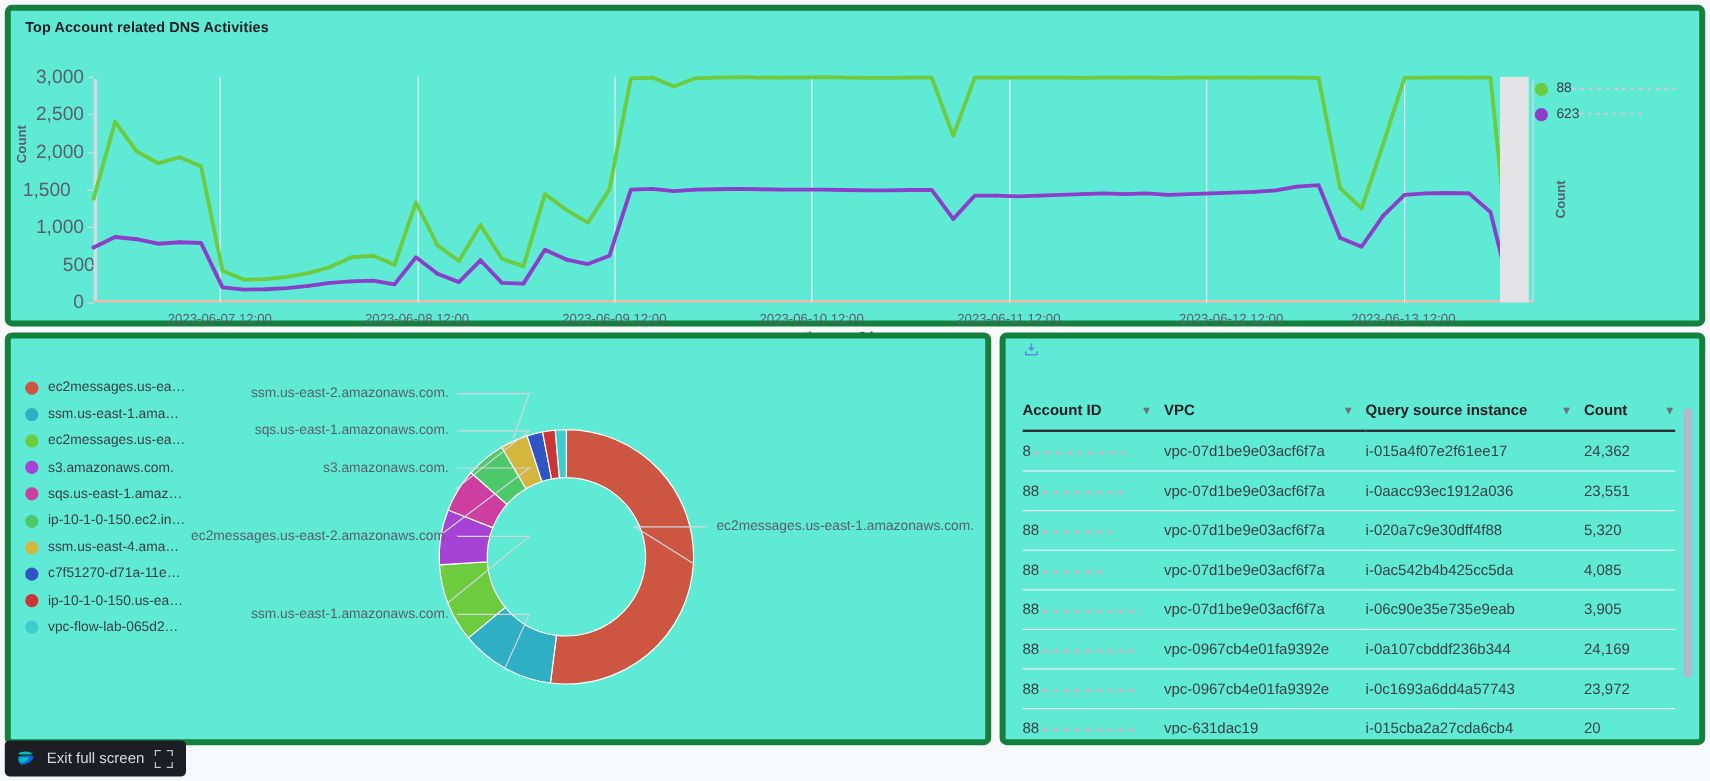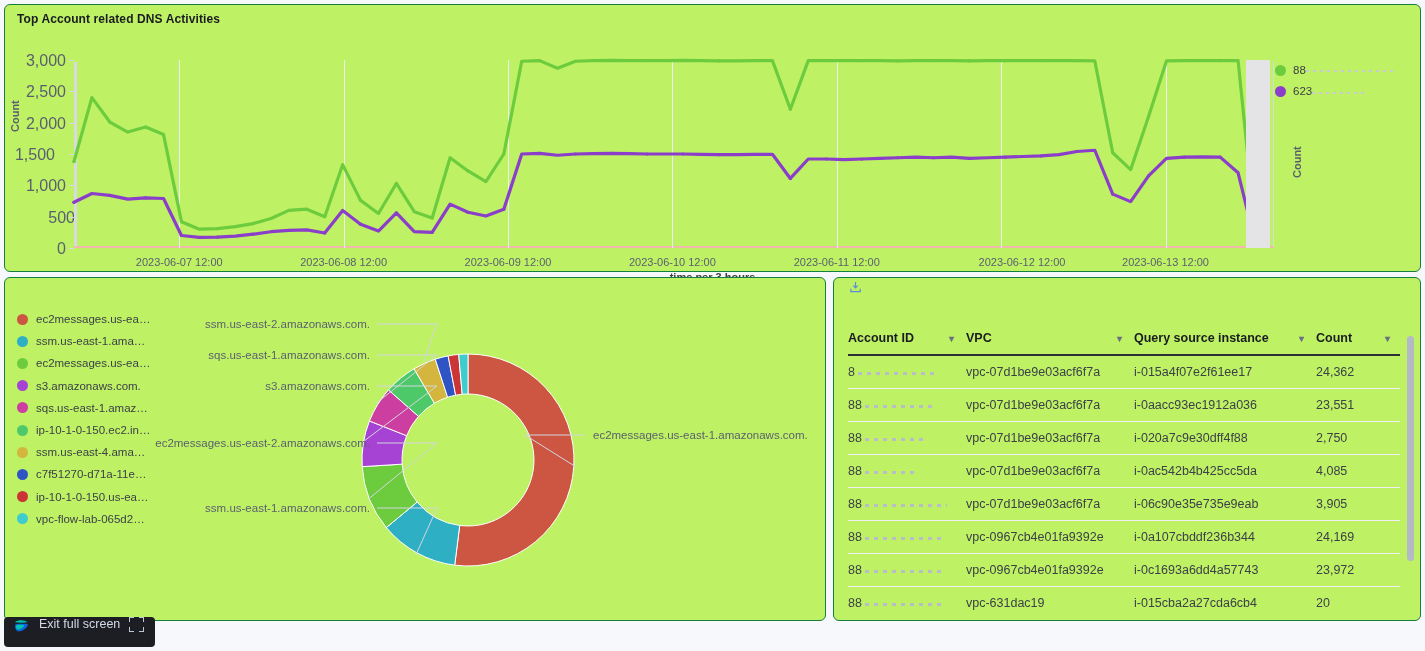--- a/index.html
+++ b/index.html
@@ -7,22 +7,22 @@
     margin: 0; padding: 0;
     width: 1425px; height: 651px;
     background: #f7f8fc;
     font-family: "Liberation Sans", sans-serif;
     overflow: hidden;
   }
   .page { position: relative; width: 1425px; height: 651px; background: #f7f8fc; }
 
   .panel {
     position: absolute;
-    background: #bef264;
-    border: 1px solid #15803d;
+    background: #5eead4;
+    border: 5px solid #15803d;
     border-radius: 6px;
   }
   .panel-title {
     font-size: 12px;
     font-weight: bold;
     color: #1a1c21;
     padding: 7px 10px 2px 12px;
     letter-spacing: 0.1px;
   }
 
@@ -160,21 +160,21 @@
     background-size: 100% 3px;
     background-repeat: repeat-x;
   }
 
   
   #exit-fs {
     position: absolute; left: 4px; top: 617px;
     height: 30px;
     background: #1d1e24;
     border-radius: 4px;
-    display: flex; 
+    display: flex; align-items: center;
     padding: 0 11px 0 8px;
     color: #d4dae5;
     font-size: 12.5px;
   }
   .elastic-logo { width: 19px; height: 19px; margin-right: 8px; flex: 0 0 auto; }
   .fs-glyph {
     margin-left: 9px; width: 15px; height: 15px;
     position: relative; flex: 0 0 auto;
   }
   .fs-glyph i {
@@ -465,21 +465,21 @@
             <tr>
               <td>88<span class="acct-redact" style="width: 70px;"></span></td>
               <td>vpc-07d1be9e03acf6f7a</td>
               <td>i-0aacc93ec1912a036</td>
               <td>23,551</td>
             </tr>
             <tr>
               <td>88<span class="acct-redact" style="width: 58px;"></span></td>
               <td>vpc-07d1be9e03acf6f7a</td>
               <td>i-020a7c9e30dff4f88</td>
-              <td>2,750</td>
+              <td>5,320</td>
             </tr>
             <tr>
               <td>88<span class="acct-redact" style="width: 52px;"></span></td>
               <td>vpc-07d1be9e03acf6f7a</td>
               <td>i-0ac542b4b425cc5da</td>
               <td>4,085</td>
             </tr>
             <tr>
               <td>88<span class="acct-redact" style="width: 82px;"></span></td>
               <td>vpc-07d1be9e03acf6f7a</td>

